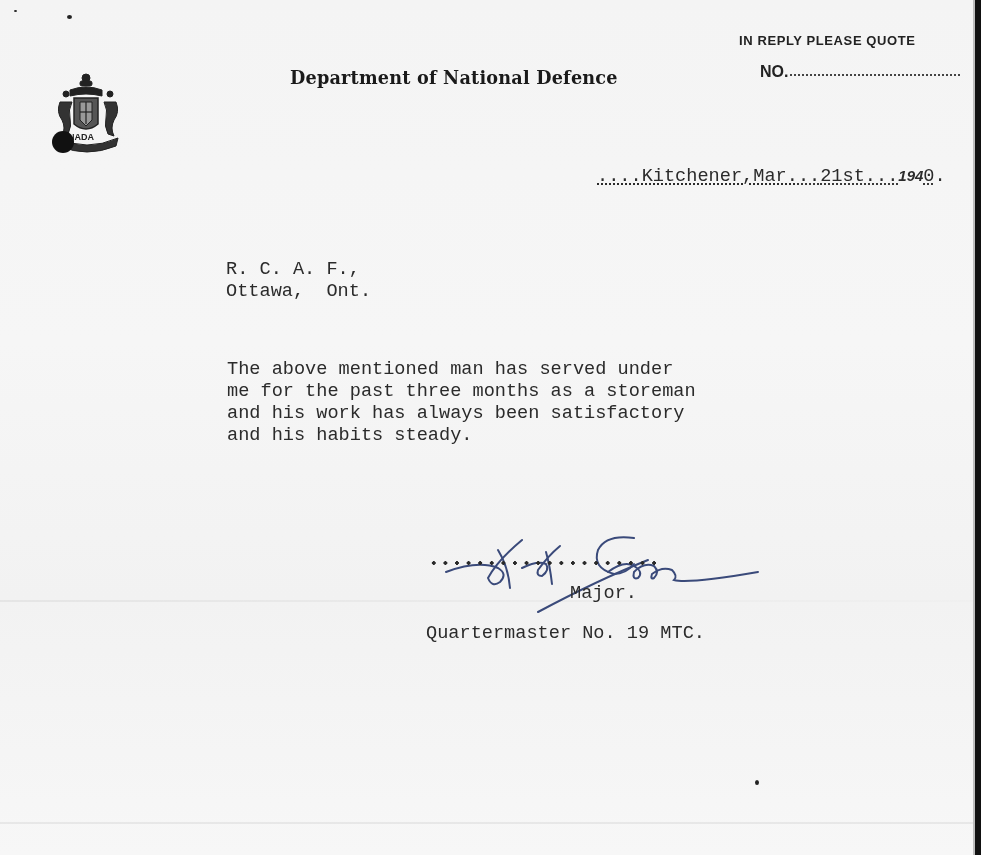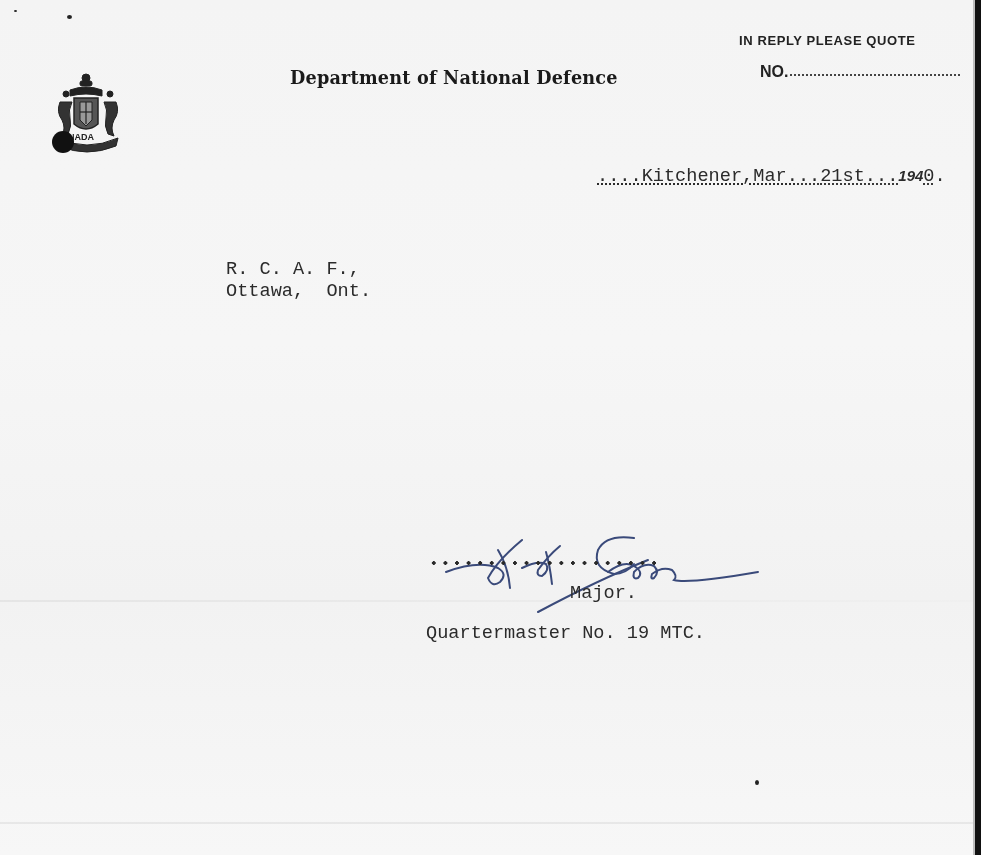--- a/index.html
+++ b/index.html
@@ -125,20 +125,21 @@
 
   <div class="abs dept">Department of National Defence</div>
   <div class="abs reply">IN REPLY PLEASE QUOTE</div>
   <div class="abs quote-no"><span>NO.</span><span class="dots"></span></div>
 
   <div class="abs typed dateline"><span class="u">....</span><span class="u">Kitchener,</span><span class="u">Mar.</span><span class="u">..</span><span class="u">21st</span><span class="u">...</span><span class="yr">194</span><span class="u">0</span><span>.</span></div>
 
   <div class="abs typed addr1">R. C. A. F.,</div>
   <div class="abs typed addr2">Ottawa,  Ont.</div>
 
+  <div class="abs typed p1"><div>The above mentioned man has served under</div><div>me for the past three months as a storeman</div><div>and his work has always been satisfactory</div><div>and his habits steady.</div></div>
 
   <div class="abs sig">
     <svg width="330" height="85" viewBox="0 0 330 85">
       <g fill="none" stroke="#3a4a7a" stroke-width="2" stroke-linecap="round">
         <path d="M8 42 Q40 30 60 38 Q70 44 62 52 Q54 58 50 48 Q60 30 84 10"></path>
         <path d="M60 20 Q70 36 72 58"></path>
         <path d="M84 38 Q100 30 108 34 Q112 40 104 46 Q98 46 100 40 Q110 26 122 16"></path>
         <path d="M108 22 Q112 36 114 54"></path>
         <path d="M196 8 Q168 4 160 20 Q154 38 176 44 Q188 44 196 34"></path>
         <path d="M170 42 Q186 30 196 36 Q206 42 200 48 Q194 50 196 42 Q206 32 216 36 Q222 42 216 48 Q212 50 214 44 Q224 36 234 40 Q240 46 236 50 Q250 54 320 42"></path>

